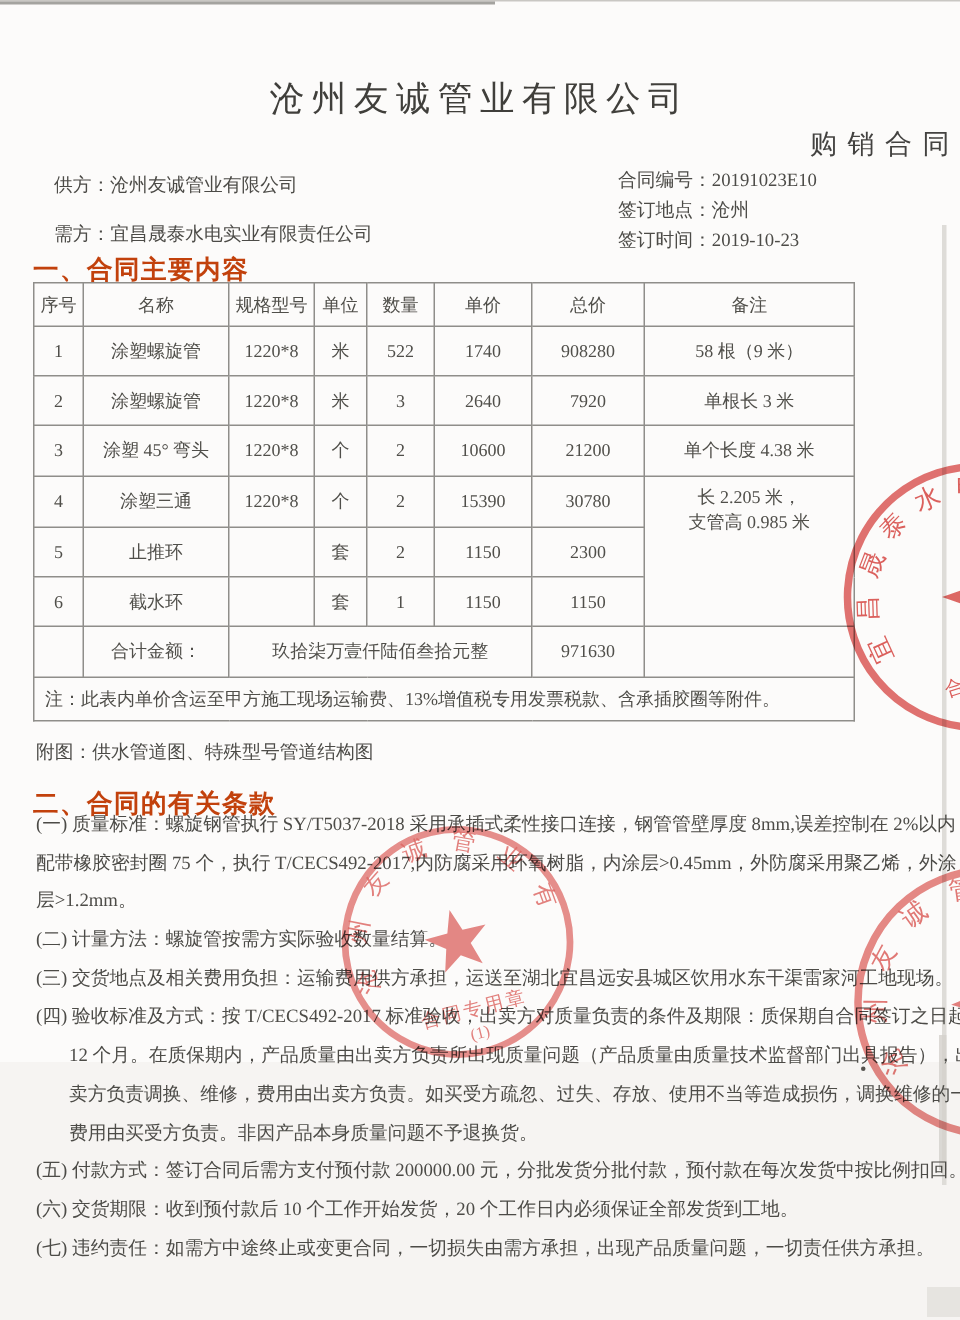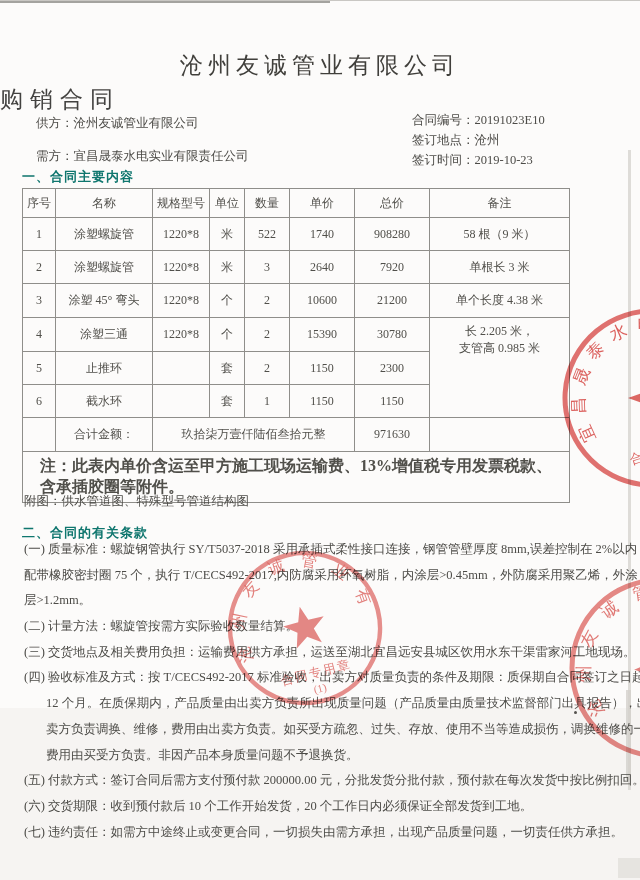--- a/index.html
+++ b/index.html
@@ -15,38 +15,38 @@
   .edge-top-light{position:absolute;left:0;top:0;width:640px;height:1px;background:#c9c7c3;}
   .edge-top-dark{position:absolute;left:0;top:1px;width:330px;height:2px;background:#75736f;opacity:.65;}
   .edge-right{position:absolute;left:628px;top:150px;width:3px;height:640px;background:#dedcd8;}
   .edge-right-dark{position:absolute;left:626px;top:690px;width:5px;height:90px;background:#d3d1cc;opacity:.8;}
   .corner-mark{position:absolute;left:618px;top:858px;width:22px;height:20px;background:#e6e4e0;}
   .speck{position:absolute;left:574px;top:711px;width:3px;height:3px;border-radius:50%;background:#55534f;}
 
   
   .company-title{position:absolute;left:0;top:50px;width:100%;text-align:center;
     font-size:23px;letter-spacing:5px;color:#403f3b;}
-  .doc-title{position:absolute;left:0;top:84px;width:100%;text-align:left;
-    font-size:23px;letter-spacing:7px;color:#434240;}
+  .doc-title{position:absolute;left:0;top:84px;width:100%;text-align:right;
+    font-size:18px;letter-spacing:7px;color:#434240;}
 
   
   .info{font-size:12.5px;color:#4c4b47;}
   .supplier-row{position:absolute;left:36px;top:115px;}
   .buyer-row{position:absolute;left:36px;top:148px;}
   .meta-block{position:absolute;left:412px;top:110px;line-height:20px;}
-  .sec-heading{position:absolute;font-size:13px;font-weight:bold;color:#0f766e;letter-spacing:1px;}
+  .sec-heading{position:absolute;font-size:17px;font-weight:bold;color:#c2410c;letter-spacing:1px;}
   .sec1{left:22px;top:168px;}
   .sec2{left:22px;top:524px;}
 
   
   table.items{position:absolute;left:22px;top:188px;width:547px;border-collapse:collapse;table-layout:fixed;}
   table.items td,table.items th{
     border:1px solid #8f8e8a;font-weight:normal;text-align:center;vertical-align:middle;
     font-size:12px;color:#504f4a;padding:0;overflow:hidden;}
-  table.items .note-cell{text-align:left;padding:4px 4px 4px 17px;font-size:16px;font-weight:bold;}
+  table.items .note-cell{text-align:left;padding:4px 4px 4px 7px;font-size:12px;}
   .remark-merged{vertical-align:top !important;padding-top:5px !important;line-height:17px;}
 
   
   .attachment{position:absolute;left:24px;top:493px;font-size:12.5px;color:#4c4b47;}
   .terms{position:absolute;left:24px;top:537px;width:606px;font-size:12.5px;color:#4c4b47;}
   .terms .tline{line-height:25.7px;height:25.7px;white-space:nowrap;}
   .terms .indent{padding-left:22px;}
 
   
   .stamp{position:absolute;mix-blend-mode:multiply;pointer-events:none;}

